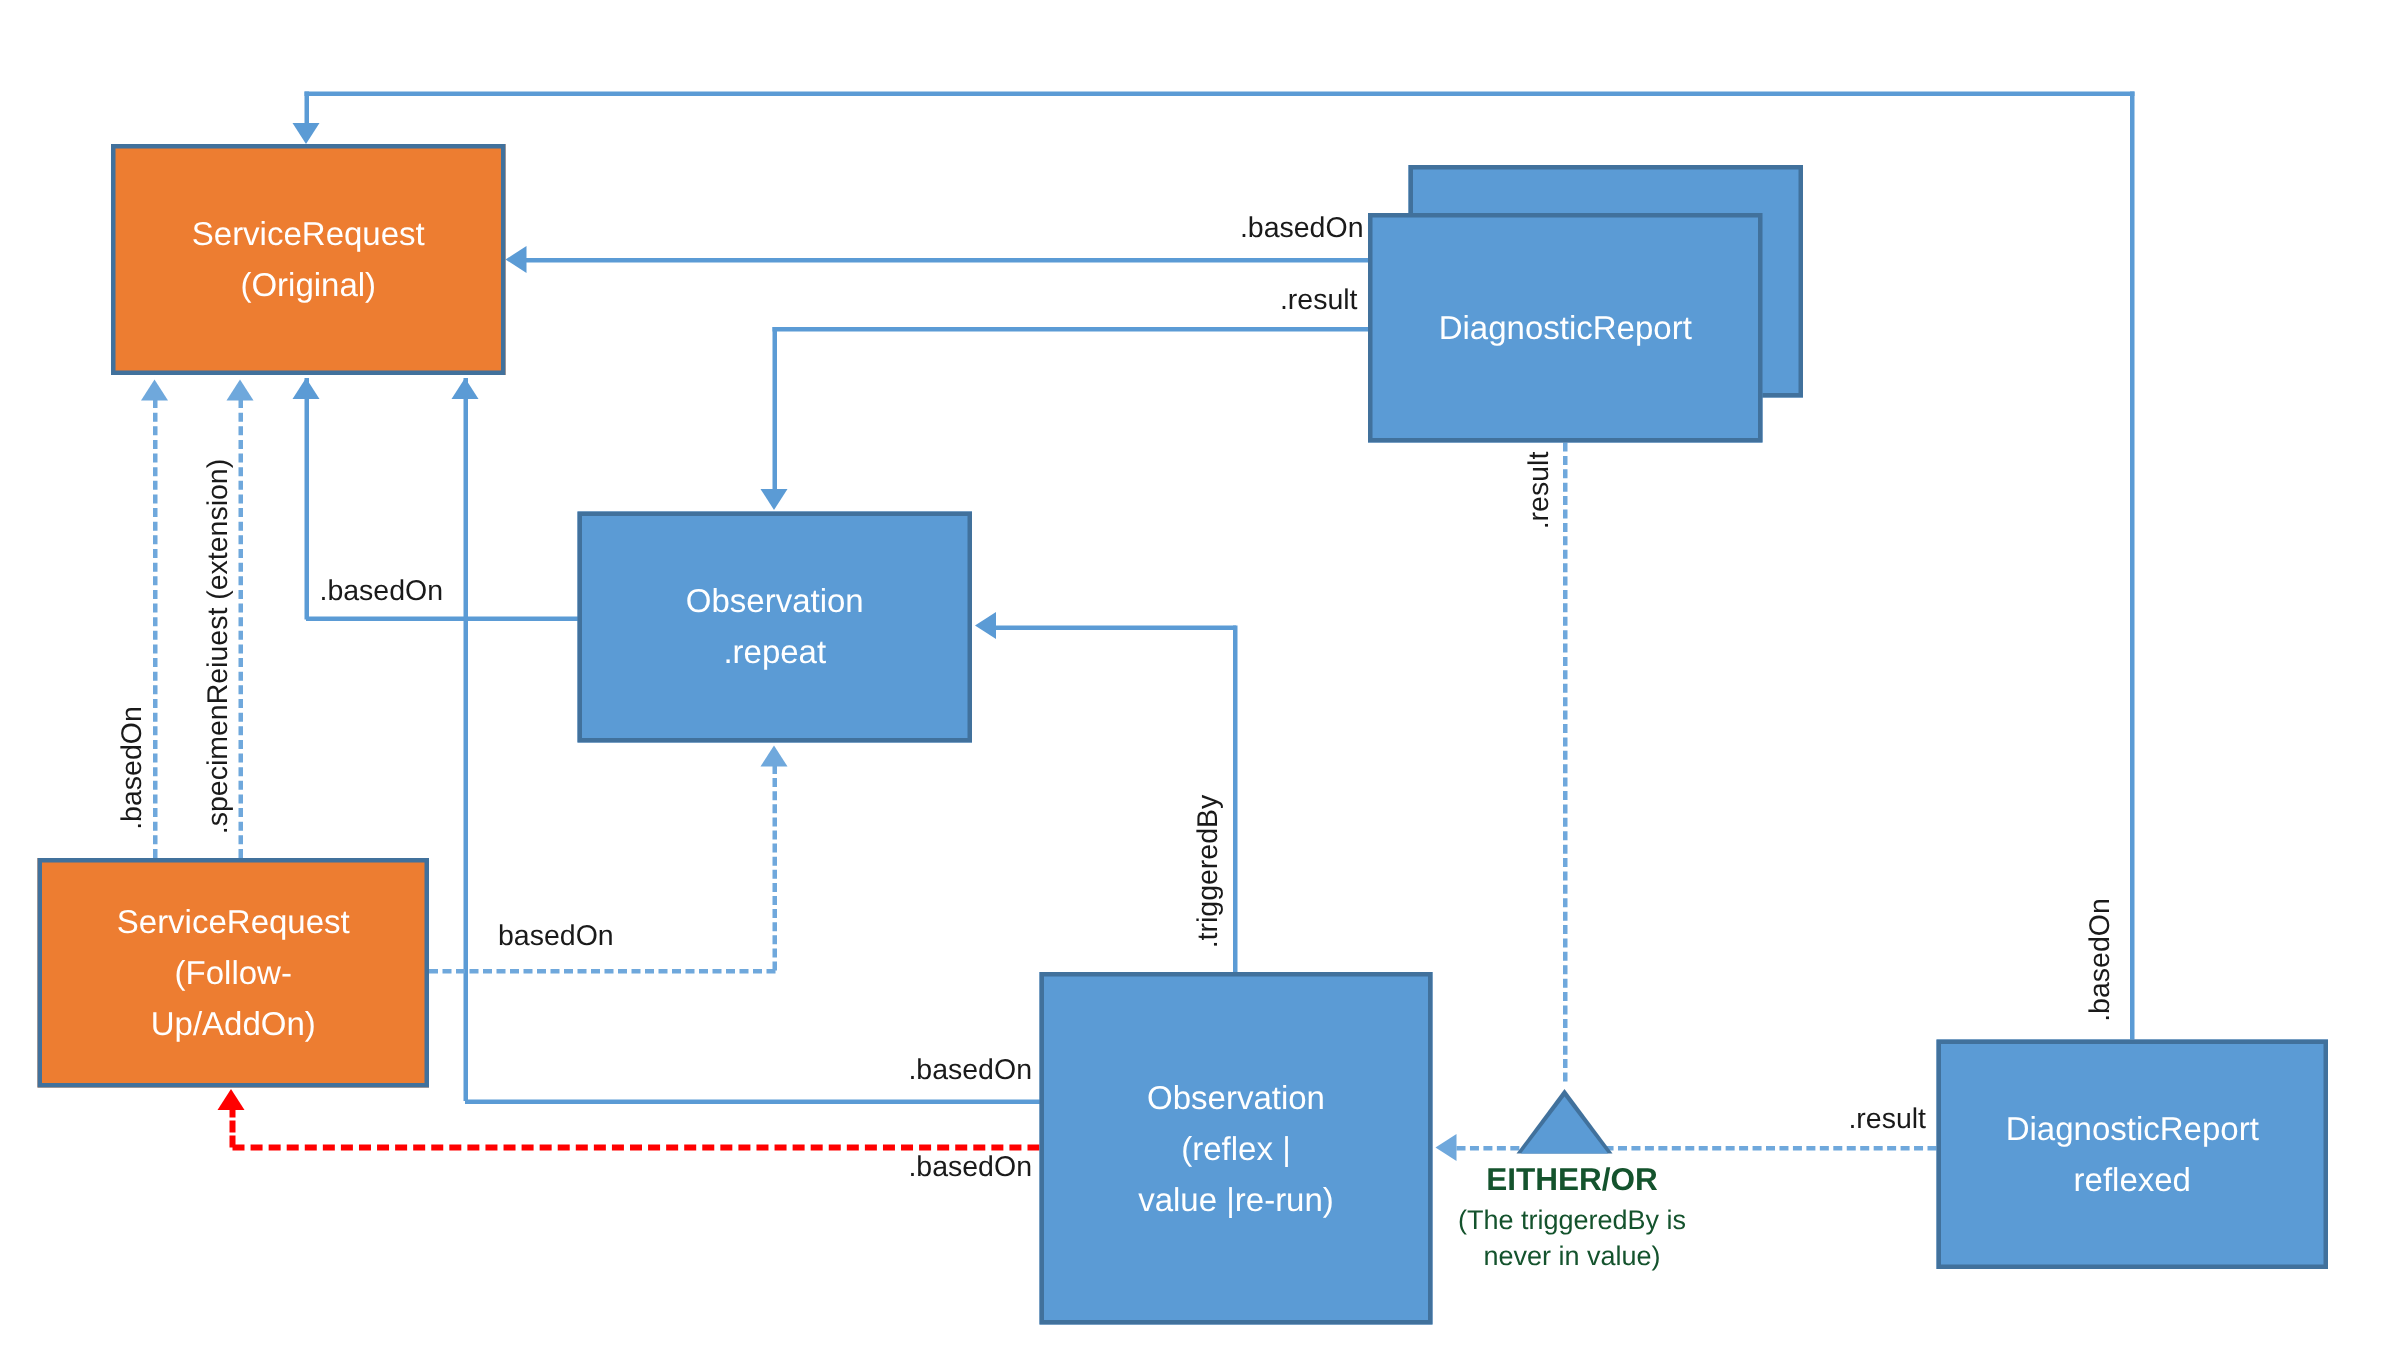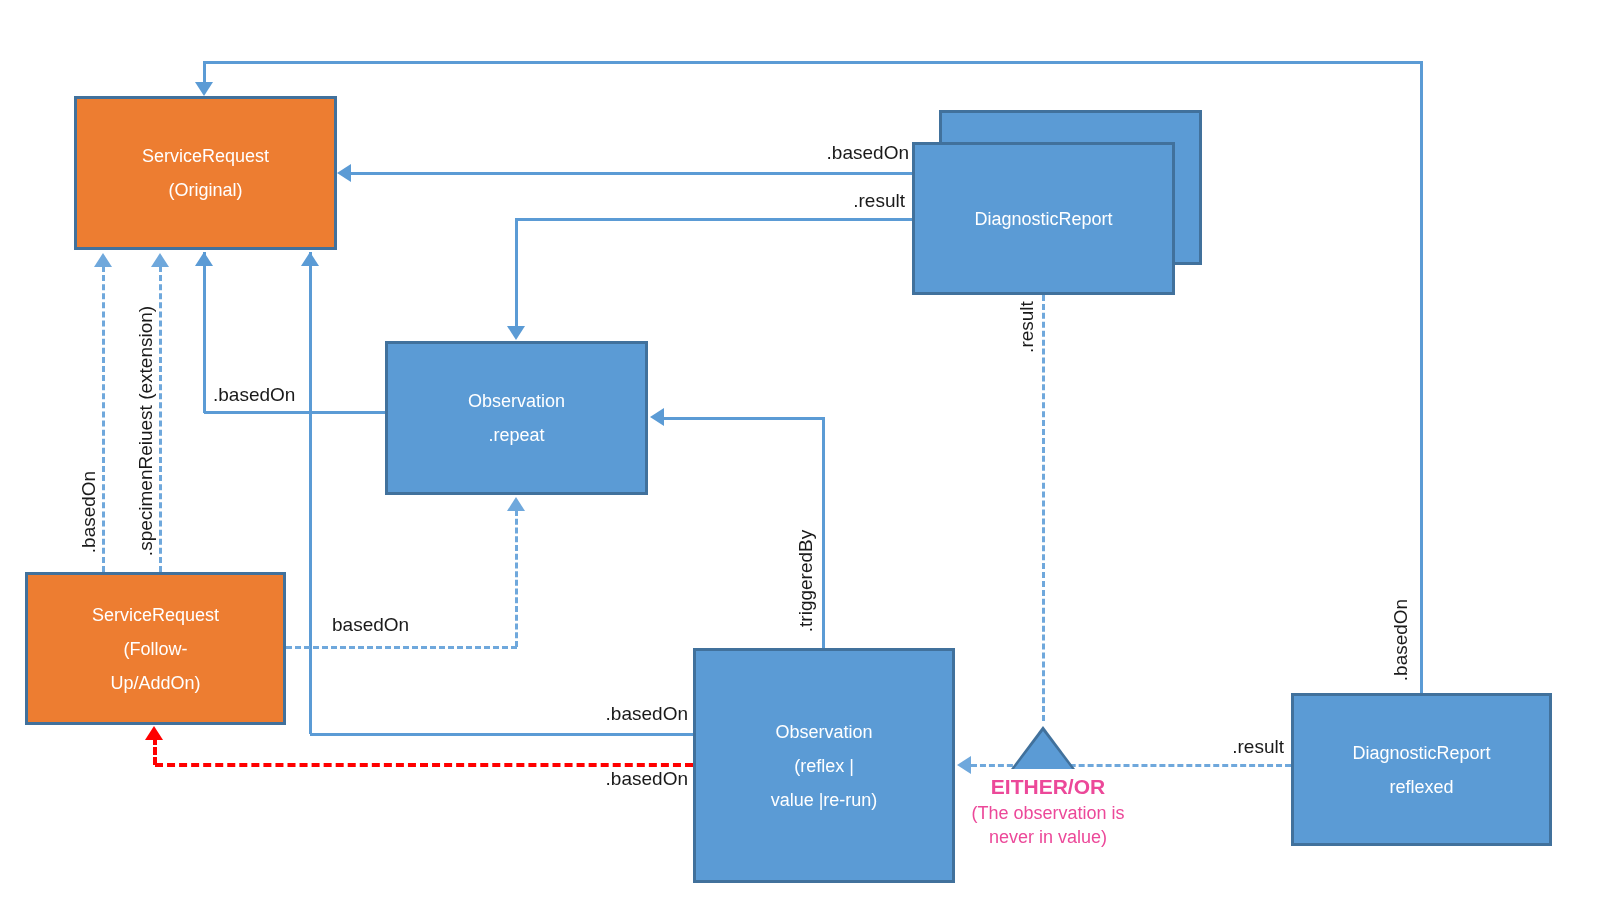--- a/index.html
+++ b/index.html
@@ -3,42 +3,42 @@
 <meta charset="utf-8">
 <style>
   html,body{margin:0;padding:0;background:#ffffff;}
   .canvas{
     position:relative;width:1598px;height:913px;background:#ffffff;overflow:hidden;
     font-family:"Liberation Sans",sans-serif;
   }
   .box{
     position:absolute;box-sizing:border-box;border:3px solid #41719C;
     display:flex;flex-direction:column;align-items:center;justify-content:center;
-    text-align:center;color:#ffffff;font-size:18px;line-height:34px;
+    text-align:center;color:#ffffff;font-size:22px;line-height:34px;
   }
   .blue{background:#5B9BD5;}
   .orange{background:#ED7D31;}
   .line{position:absolute;}
   .h-solid{border-top:3px solid #5B9BD5;}
   .v-solid{border-left:3px solid #5B9BD5;}
   .h-dash{border-top:3px dashed #6FA8DC;}
   .v-dash{border-left:3px dashed #6FA8DC;}
   .h-dash-red{border-top:4px dashed #FF0000;}
   .v-dash-red{border-left:4px dashed #FF0000;}
   .arr{position:absolute;width:0;height:0;}
   .arr-up{border-left:9px solid transparent;border-right:9px solid transparent;border-bottom:14px solid #5B9BD5;}
   .arr-down{border-left:9px solid transparent;border-right:9px solid transparent;border-top:14px solid #5B9BD5;}
   .arr-left{border-top:9px solid transparent;border-bottom:9px solid transparent;border-right:14px solid #5B9BD5;}
   .arr-up-d{border-bottom-color:#6FA8DC;}
   .arr-left-d{border-right-color:#6FA8DC;}
   .arr-up-red{border-bottom-color:#FF0000;}
   .lbl{position:absolute;font-size:19px;color:#1a1a1a;white-space:nowrap;}
   .rot{transform:translate(-50%,-50%) rotate(-90deg);}
   .tri{position:absolute;width:0;height:0;}
-  .annot{position:absolute;left:948px;top:773px;width:200px;text-align:center;color:#ec4899;}
+  .annot{position:absolute;left:948px;top:773px;width:200px;text-align:center;color:#14532d;}
   .annot .big{font-size:21px;font-weight:600;line-height:28px;}
   .annot .small{font-size:18px;line-height:24px;}
 </style>
 </head>
 <body>
 
 <div class="canvas">
 
   <div class="line v-solid" style="left:1420px;top:61px;height:632px;"></div>
   <div class="line h-solid" style="left:203px;top:61px;width:1220px;"></div>
@@ -129,17 +129,17 @@
   <div class="lbl rot" style="left:146px;top:431px;">.specimenReiuest (extension)</div>
   <div class="lbl" style="left:332px;top:614px;">basedOn</div>
   <div class="lbl rot" style="left:806px;top:581px;">.triggeredBy</div>
   <div class="lbl rot" style="left:1027px;top:327px;">.result</div>
   <div class="lbl" style="right:314px;top:736px;">.result</div>
   <div class="lbl rot" style="left:1401px;top:640px;">.basedOn</div>
   <div class="lbl" style="right:910px;top:768px;">.basedOn</div>
 
   <div class="annot">
     <div class="big">EITHER/OR</div>
-    <div class="small">(The observation is</div>
+    <div class="small">(The triggeredBy is</div>
     <div class="small">never in value)</div>
   </div>
 
 </div>
 
 </body></html>

